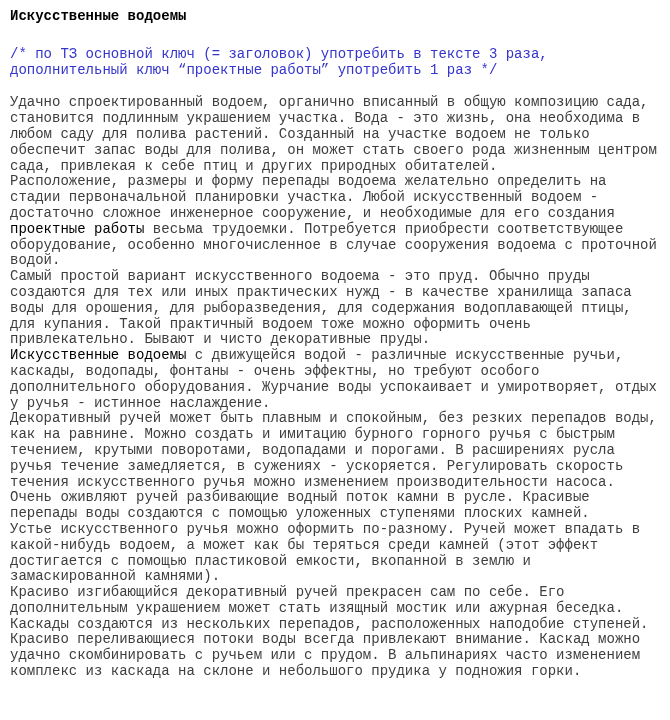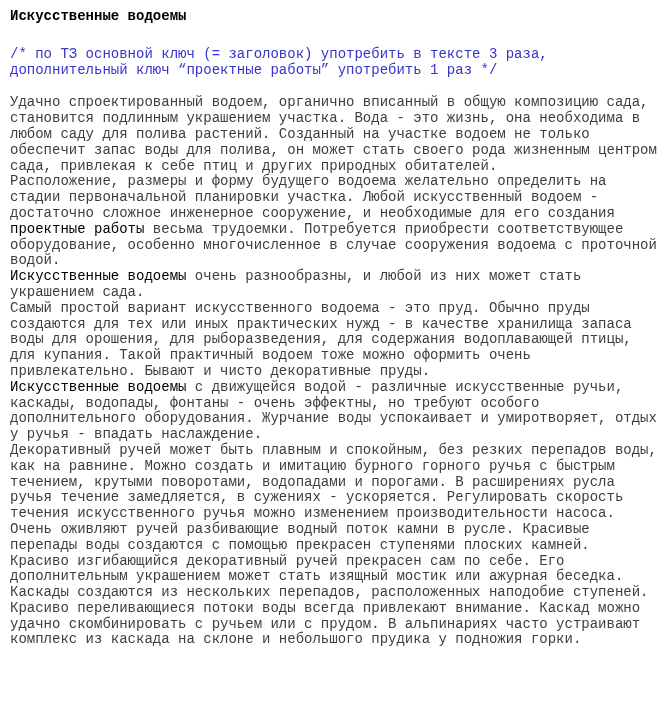--- a/index.html
+++ b/index.html
@@ -59,44 +59,46 @@
 
   <div class="tz-comment">/* по ТЗ основной ключ (= заголовок) употребить в тексте 3 раза,
 дополнительный ключ “проектные работы” употребить 1 раз */</div>
 
   <div class="article-body">
       <div class="para"><span>Удачно спроектированный водоем, органично вписанный в общую композицию сада,
 становится подлинным украшением участка. Вода - это жизнь, она необходима в
 любом саду для полива растений. Созданный на участке водоем не только
 обеспечит запас воды для полива, он может стать своего рода жизненным центром
 сада, привлекая к себе птиц и других природных обитателей.</span></div>
-      <div class="para"><span>Расположение, размеры и форму будущего водоема желательно определить на
+      <div class="para"><span>Расположение, размеры и форму перепады водоема желательно определить на
 стадии первоначальной планировки участка. Любой искусственный водоем -
 достаточно сложное инженерное сооружение, и необходимые для его создания
 </span><span class="b">проектные работы</span><span> весьма трудоемки. Потребуется приобрести соответствующее
 оборудование, особенно многочисленное в случае сооружения водоема с проточной
 водой.</span></div>
-      <div class="para"><span class="b">Искусственные водоемы</span><span> очень разнообразны, и любой из них может стать
-украшением сада.</span></div>
       <div class="para"><span>Самый простой вариант искусственного водоема - это пруд. Обычно пруды
 создаются для тех или иных практических нужд - в качестве хранилища запаса
 воды для орошения, для рыборазведения, для содержания водоплавающей птицы,
 для купания. Такой практичный водоем тоже можно оформить очень
 привлекательно. Бывают и чисто декоративные пруды.</span></div>
       <div class="para"><span class="b">Искусственные водоемы</span><span> с движущейся водой - различные искусственные ручьи,
 каскады, водопады, фонтаны - очень эффектны, но требуют особого
 дополнительного оборудования. Журчание воды успокаивает и умиротворяет, отдых
-у ручья - впадать наслаждение.</span></div>
+у ручья - истинное наслаждение.</span></div>
       <div class="para"><span>Декоративный ручей может быть плавным и спокойным, без резких перепадов воды,
 как на равнине. Можно создать и имитацию бурного горного ручья с быстрым
 течением, крутыми поворотами, водопадами и порогами. В расширениях русла
 ручья течение замедляется, в сужениях - ускоряется. Регулировать скорость
 течения искусственного ручья можно изменением производительности насоса.</span></div>
       <div class="para"><span>Очень оживляют ручей разбивающие водный поток камни в русле. Красивые
-перепады воды создаются с помощью прекрасен ступенями плоских камней.</span></div>
+перепады воды создаются с помощью уложенных ступенями плоских камней.</span></div>
+      <div class="para"><span>Устье искусственного ручья можно оформить по-разному. Ручей может впадать в
+какой-нибудь водоем, а может как бы теряться среди камней (этот эффект
+достигается с помощью пластиковой емкости, вкопанной в землю и
+замаскированной камнями).</span></div>
       <div class="para"><span>Красиво изгибающийся декоративный ручей прекрасен сам по себе. Его
 дополнительным украшением может стать изящный мостик или ажурная беседка.</span></div>
       <div class="para"><span>Каскады создаются из нескольких перепадов, расположенных наподобие ступеней.
 Красиво переливающиеся потоки воды всегда привлекают внимание. Каскад можно
-удачно скомбинировать с ручьем или с прудом. В альпинариях часто устраивают
+удачно скомбинировать с ручьем или с прудом. В альпинариях часто изменением
 комплекс из каскада на склоне и небольшого прудика у подножия горки.</span></div>
     </div>
 </div>
 
 </body></html>

